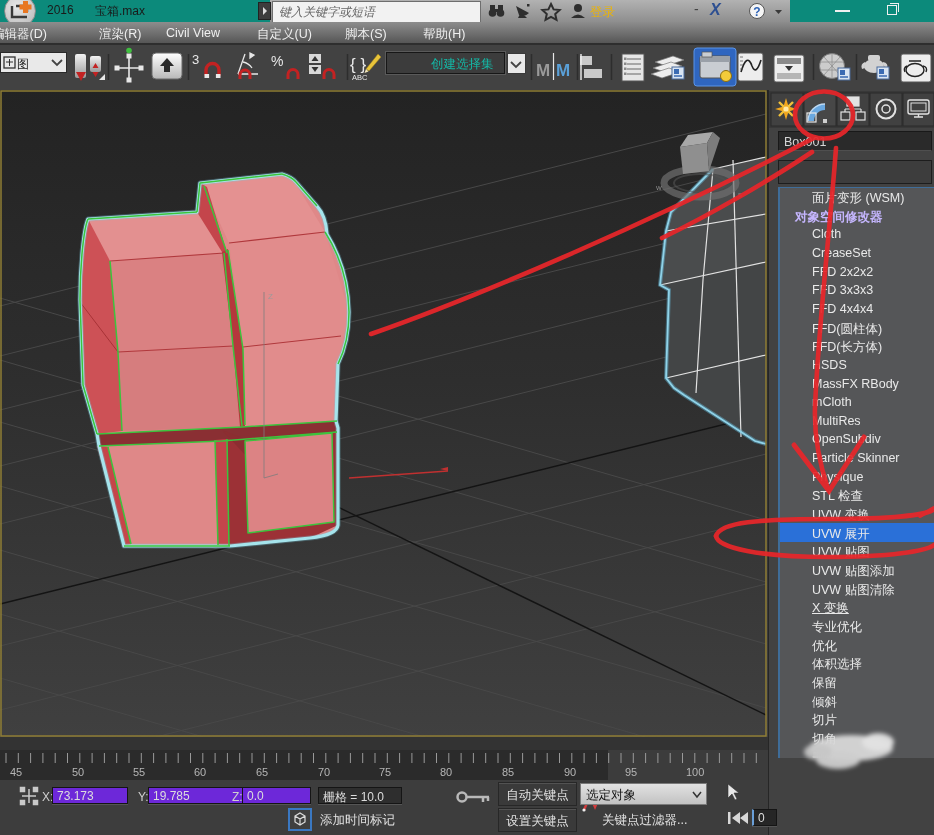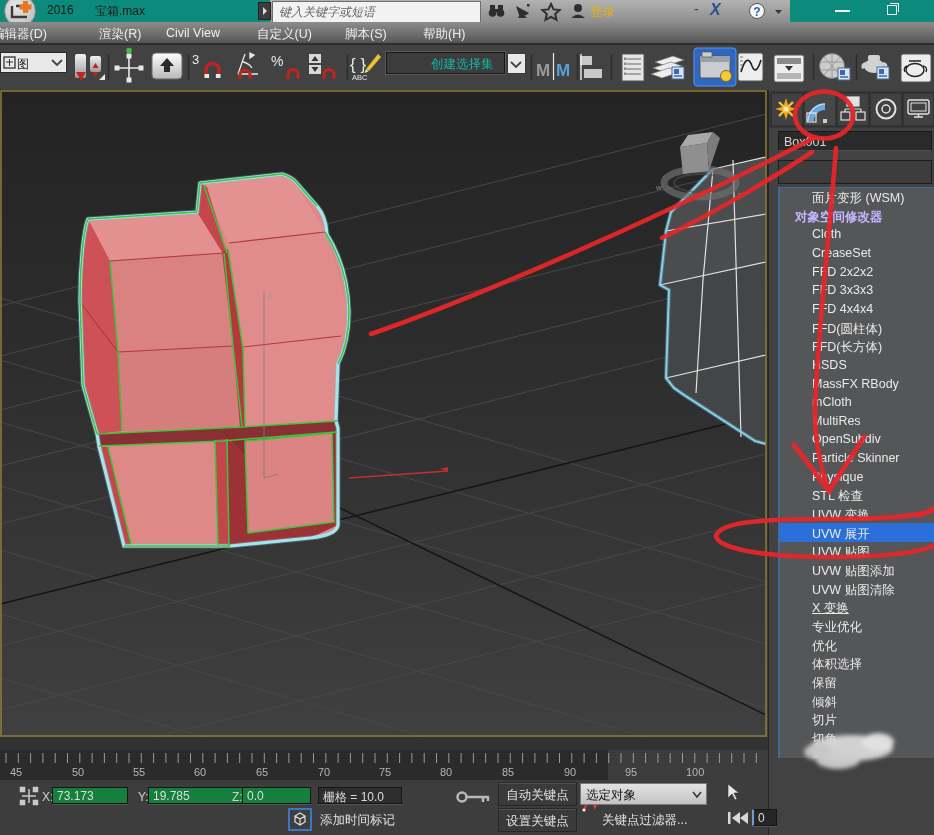--- a/index.html
+++ b/index.html
@@ -31,21 +31,21 @@
 #combo{position:absolute;left:9px;top:70px;width:154px;height:24px;background:#3d3d3d;border:1px solid #1d1d1d;}
 #mlist{position:absolute;left:9px;top:97px;width:157px;height:571px;background:#555658;border-left:2px solid #3f6d99;border-top:1px solid #3f6d99;overflow:hidden;}
 .li{position:absolute;left:32px;font-size:12.5px;color:#e9e9e9;white-space:nowrap;}
 .lh{left:15px;font-weight:bold;color:#c4b5fd;}
 #hl{position:absolute;left:0;top:335px;width:157px;height:19px;background:#2a70d8;}
 
 #tstrip{left:0;top:737px;width:768px;height:13px;background:#333;}
 #ruler{left:0;top:750px;width:608px;height:30px;background:#2b2b2b;}
 .rnum{position:absolute;top:16px;font-size:11px;color:#b5b5b5;}
 #status{left:0;top:780px;width:768px;height:55px;background:#3d3d3d;}
-.sfield{position:absolute;height:17px;background:#15803d;border:1px solid #151515;box-shadow:0 1px 0 #555;font-size:12px;color:#dcdcdc;padding:1px 0 0 4px;}
+.sfield{position:absolute;height:17px;background:#6d28d9;border:1px solid #151515;box-shadow:0 1px 0 #555;font-size:12px;color:#dcdcdc;padding:1px 0 0 4px;}
 .slab{position:absolute;font-size:12px;color:#cfcfcf;}
 .sbtn{position:absolute;height:24px;background:#3a3a3a;border:1px solid #272727;box-shadow:inset 0 1px 0 #525252;font-size:12.5px;color:#e2e2e2;text-align:center;padding-top:4px;}
 #selcombo{position:absolute;left:580px;top:3px;width:127px;height:22px;background:linear-gradient(#e2e2e2,#c2c2c2);border:1px solid #7a7a7a;font-size:12.5px;color:#111;padding:3px 0 0 5px;}
 </style></head>
 <body>
 <div id="page">
 
   <div class="abs" id="titlebar"></div>
   <div class="abs" id="tealL"></div>
   <div class="abs" id="tealR"></div>

